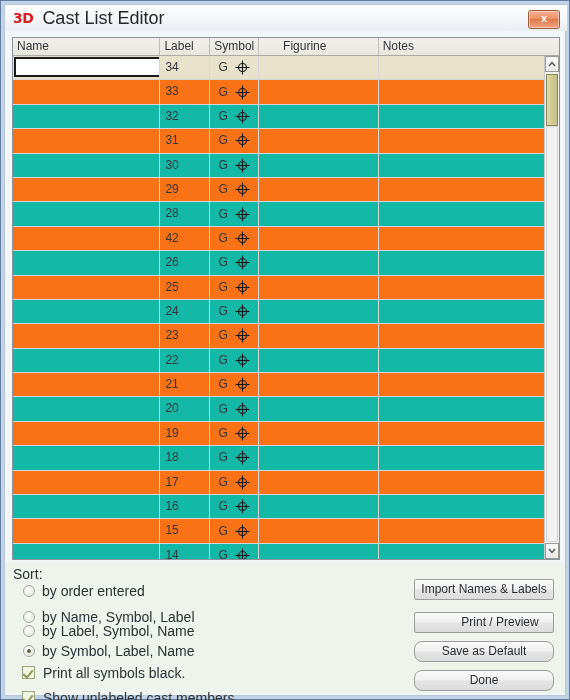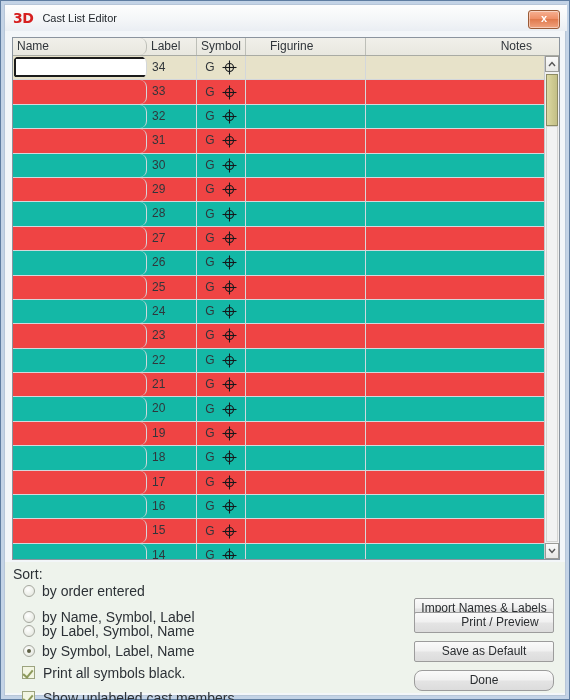--- a/index.html
+++ b/index.html
@@ -57,21 +57,21 @@
     margin-left: 8px;
     color: #d62020;
     font-weight: bold;
     font-size: 14px;
     letter-spacing: -0.5px;
     font-family: "DejaVu Sans", sans-serif;
   }
   .title-text {
     margin-left: 9px;
     color: #23282d;
-    font-size: 11px;
+    font-size: 18px;
   }
   .close-btn {
     position: absolute;
     right: 7px;
     top: 5px;
     width: 30px;
     height: 17px;
     border: 1px solid #9a5a36;
     border-radius: 3px;
     background: linear-gradient(to bottom, #f6b193 0%, #ef9068 45%, #e07a4e 50%, #f0a37f 100%);
@@ -106,44 +106,44 @@
     color: #31363b;
   }
   .grid-header .hcell {
     box-sizing: border-box;
     padding-left: 4px;
     line-height: 17px;
     border-right: 1px solid #bdbfb8;
     overflow: hidden;
     white-space: nowrap;
   }
-  .c-name     { width: 134px; border-radius: 7px; }
+  .c-name     { width: 148px; }
   .c-label    { width: 50px; }
   .c-symbol   { width: 49px; }
   .c-figurine { width: 100px; margin-left: 20px; }
-  .c-notes    { width: 166px; border-right: none !important; text-align: right; }
+  .c-notes    { width: 166px; border-right: none !important; }
   .c-scrollpad{ width: 15px; border-right: none !important; }
 
   .grid-body {
     position: absolute;
     left: 0;
     top: 18px;
     right: 15px;
     bottom: 0;
     overflow: hidden;
   }
   .row {
     display: flex;
     height: 24.4px;
     border-bottom: 1px solid #d3d7db;
     box-sizing: border-box;
     font-size: 12px;
     color: #31363b;
   }
-  .row.alt   { background: #ef4444; }
+  .row.alt   { background: #f97316; }
   .row.plain { background: #14b8a6; }
   .row.selected { background: #e7e2c9; }
   .row .cell {
     box-sizing: border-box;
     border-right: 1px solid #d3d7db;
     padding-left: 5px;
     line-height: 23px;
     overflow: hidden;
     white-space: nowrap;
   }
@@ -418,21 +418,21 @@
               <circle cx="7.5" cy="7.5" r="4" fill="none" stroke="#15181b" stroke-width="1.1"></circle>
               <line x1="7.5" y1="0.5" x2="7.5" y2="14.5" stroke="#15181b" stroke-width="1.1"></line>
               <line x1="0.5" y1="7.5" x2="14.5" y2="7.5" stroke="#15181b" stroke-width="1.1"></line>
             </svg>
           </div>
           <div class="cell c-figurine"></div>
           <div class="cell c-notes last"></div>
         </div>
         <div class="row alt">
           <div class="cell c-name"></div>
-          <div class="cell c-label">27</div>
+          <div class="cell c-label">42</div>
           <div class="cell c-symbol cell-symbol">
             <span class="sym-letter">G</span>
             <svg class="sym-glyph" width="15" height="15" viewBox="0 0 15 15">
               <circle cx="7.5" cy="7.5" r="4" fill="none" stroke="#15181b" stroke-width="1.1"></circle>
               <line x1="7.5" y1="0.5" x2="7.5" y2="14.5" stroke="#15181b" stroke-width="1.1"></line>
               <line x1="0.5" y1="7.5" x2="14.5" y2="7.5" stroke="#15181b" stroke-width="1.1"></line>
             </svg>
           </div>
           <div class="cell c-figurine"></div>
           <div class="cell c-notes last"></div>
@@ -659,18 +659,18 @@
 
     <div class="opt" style="top:101px;left:17px;">
       <span class="chk on"></span>
       <span>Print all symbols black.</span>
     </div>
     <div class="opt" style="top:126px;left:17px;">
       <span class="chk on"></span>
       <span>Show unlabeled cast members.</span>
     </div>
 
-    <div class="btn" style="top:36px;">Import Names &amp; Labels</div>
+    <div class="btn" style="top:17px;">Import Names &amp; Labels</div>
     <div class="btn" style="top:50px;padding-left:32px;">Print / Preview</div>
-    <div class="btn" style="top:79px;">Save as Default</div>
+    <div class="btn" style="top:79px;border-radius:8px;">Save as Default</div>
     <div class="btn" style="top:108px;border-radius:8px;">Done</div>
   </div>
 </div>
 
 </body></html>

